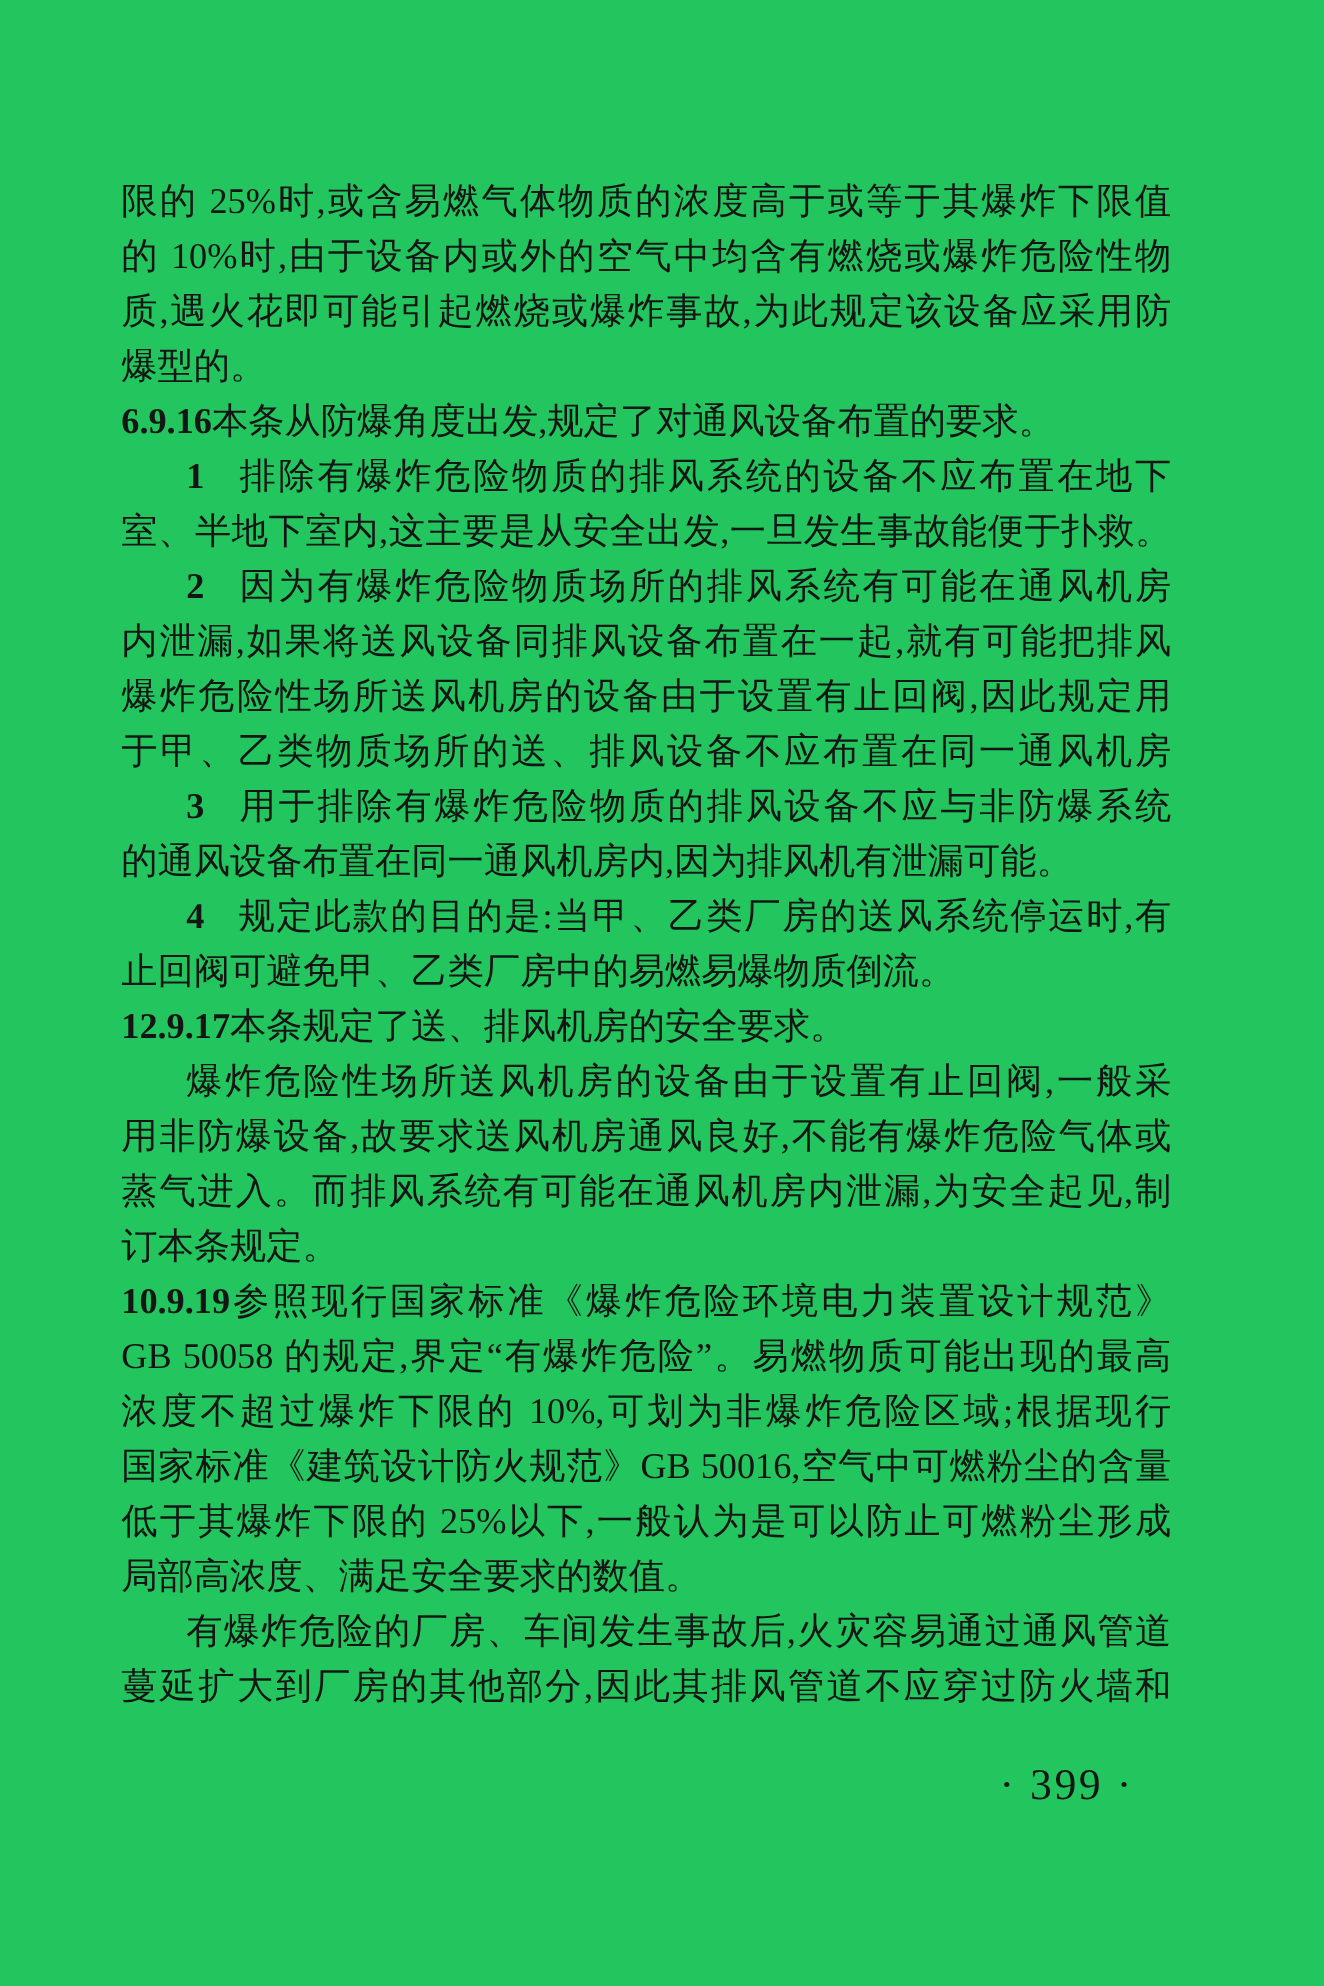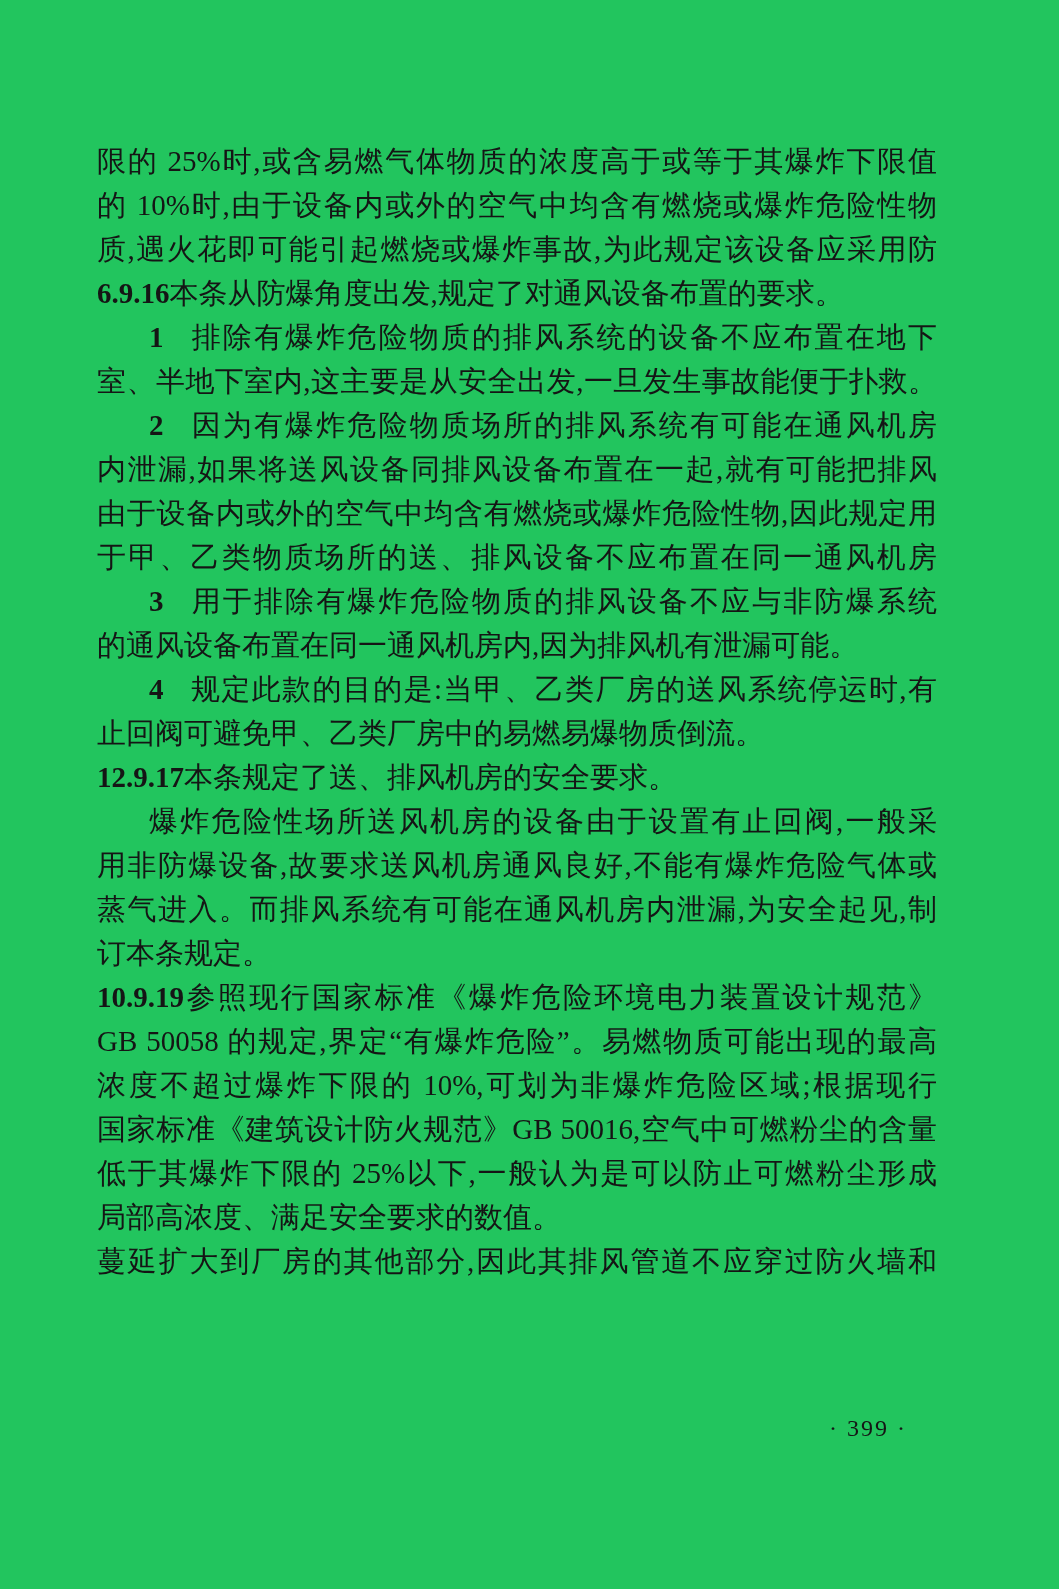--- a/index.html
+++ b/index.html
@@ -38,52 +38,54 @@
   }
   .num {
     font-weight: bold;
   }
   .num.section { }
   .num.item    { margin-right: 26px; }
   .footer {
     position: absolute;
     top: 1408px;
     right: 152px;
-    font-size: 24px;
+    font-size: 35px;
     line-height: 40px;
     letter-spacing: 2px;
     color: #151515;
   }
 </style>
 </head>
 <body>
 
 <div class="page">
   <div class="text-body">
       <div class="line j"><span>限的 25%时,或含易燃气体物质的浓度高于或等于其爆炸下限值</span></div>
       <div class="line j"><span>的 10%时,由于设备内或外的空气中均含有燃烧或爆炸危险性物</span></div>
       <div class="line j"><span>质,遇火花即可能引起燃烧或爆炸事故,为此规定该设备应采用防</span></div>
+      <div class="line"><span>爆型的。</span></div>
       <div class="line"><span class="num section">6.9.16</span><span>本条从防爆角度出发,规定了对通风设备布置的要求。</span></div>
       <div class="line j ind"><span class="num item">1</span><span>排除有爆炸危险物质的排风系统的设备不应布置在地下</span></div>
       <div class="line j"><span>室、半地下室内,这主要是从安全出发,一旦发生事故能便于扑救。</span></div>
       <div class="line j ind"><span class="num item">2</span><span>因为有爆炸危险物质场所的排风系统有可能在通风机房</span></div>
       <div class="line j"><span>内泄漏,如果将送风设备同排风设备布置在一起,就有可能把排风</span></div>
-      <div class="line j"><span>由于设备内或外的空气中均含有燃烧或爆炸危险性物,因此规定用</span></div>
+      <div class="line j"><span>爆炸危险性场所送风机房的设备由于设置有止回阀,因此规定用</span></div>
       <div class="line j"><span>于甲、乙类物质场所的送、排风设备不应布置在同一通风机房内。</span></div>
       <div class="line j ind"><span class="num item">3</span><span>用于排除有爆炸危险物质的排风设备不应与非防爆系统</span></div>
       <div class="line"><span>的通风设备布置在同一通风机房内,因为排风机有泄漏可能。</span></div>
       <div class="line j ind"><span class="num item">4</span><span>规定此款的目的是:当甲、乙类厂房的送风系统停运时,有</span></div>
       <div class="line"><span>止回阀可避免甲、乙类厂房中的易燃易爆物质倒流。</span></div>
       <div class="line"><span class="num section">12.9.17</span><span>本条规定了送、排风机房的安全要求。</span></div>
       <div class="line j ind"><span>爆炸危险性场所送风机房的设备由于设置有止回阀,一般采</span></div>
       <div class="line j"><span>用非防爆设备,故要求送风机房通风良好,不能有爆炸危险气体或</span></div>
       <div class="line j"><span>蒸气进入。而排风系统有可能在通风机房内泄漏,为安全起见,制</span></div>
       <div class="line"><span>订本条规定。</span></div>
       <div class="line j"><span class="num section">10.9.19</span><span>参照现行国家标准《爆炸危险环境电力装置设计规范》</span></div>
       <div class="line j"><span>GB 50058 的规定,界定“有爆炸危险”。易燃物质可能出现的最高</span></div>
       <div class="line j"><span>浓度不超过爆炸下限的 10%,可划为非爆炸危险区域;根据现行</span></div>
       <div class="line j"><span>国家标准《建筑设计防火规范》GB 50016,空气中可燃粉尘的含量</span></div>
       <div class="line j"><span>低于其爆炸下限的 25%以下,一般认为是可以防止可燃粉尘形成</span></div>
       <div class="line"><span>局部高浓度、满足安全要求的数值。</span></div>
+      <div class="line j ind"><span>有爆炸危险的厂房、车间发生事故后,火灾容易通过通风管道</span></div>
       <div class="line j"><span>蔓延扩大到厂房的其他部分,因此其排风管道不应穿过防火墙和</span></div>
     </div>
   <div class="footer">· 399 ·</div>
 </div>
 
 </body></html>

